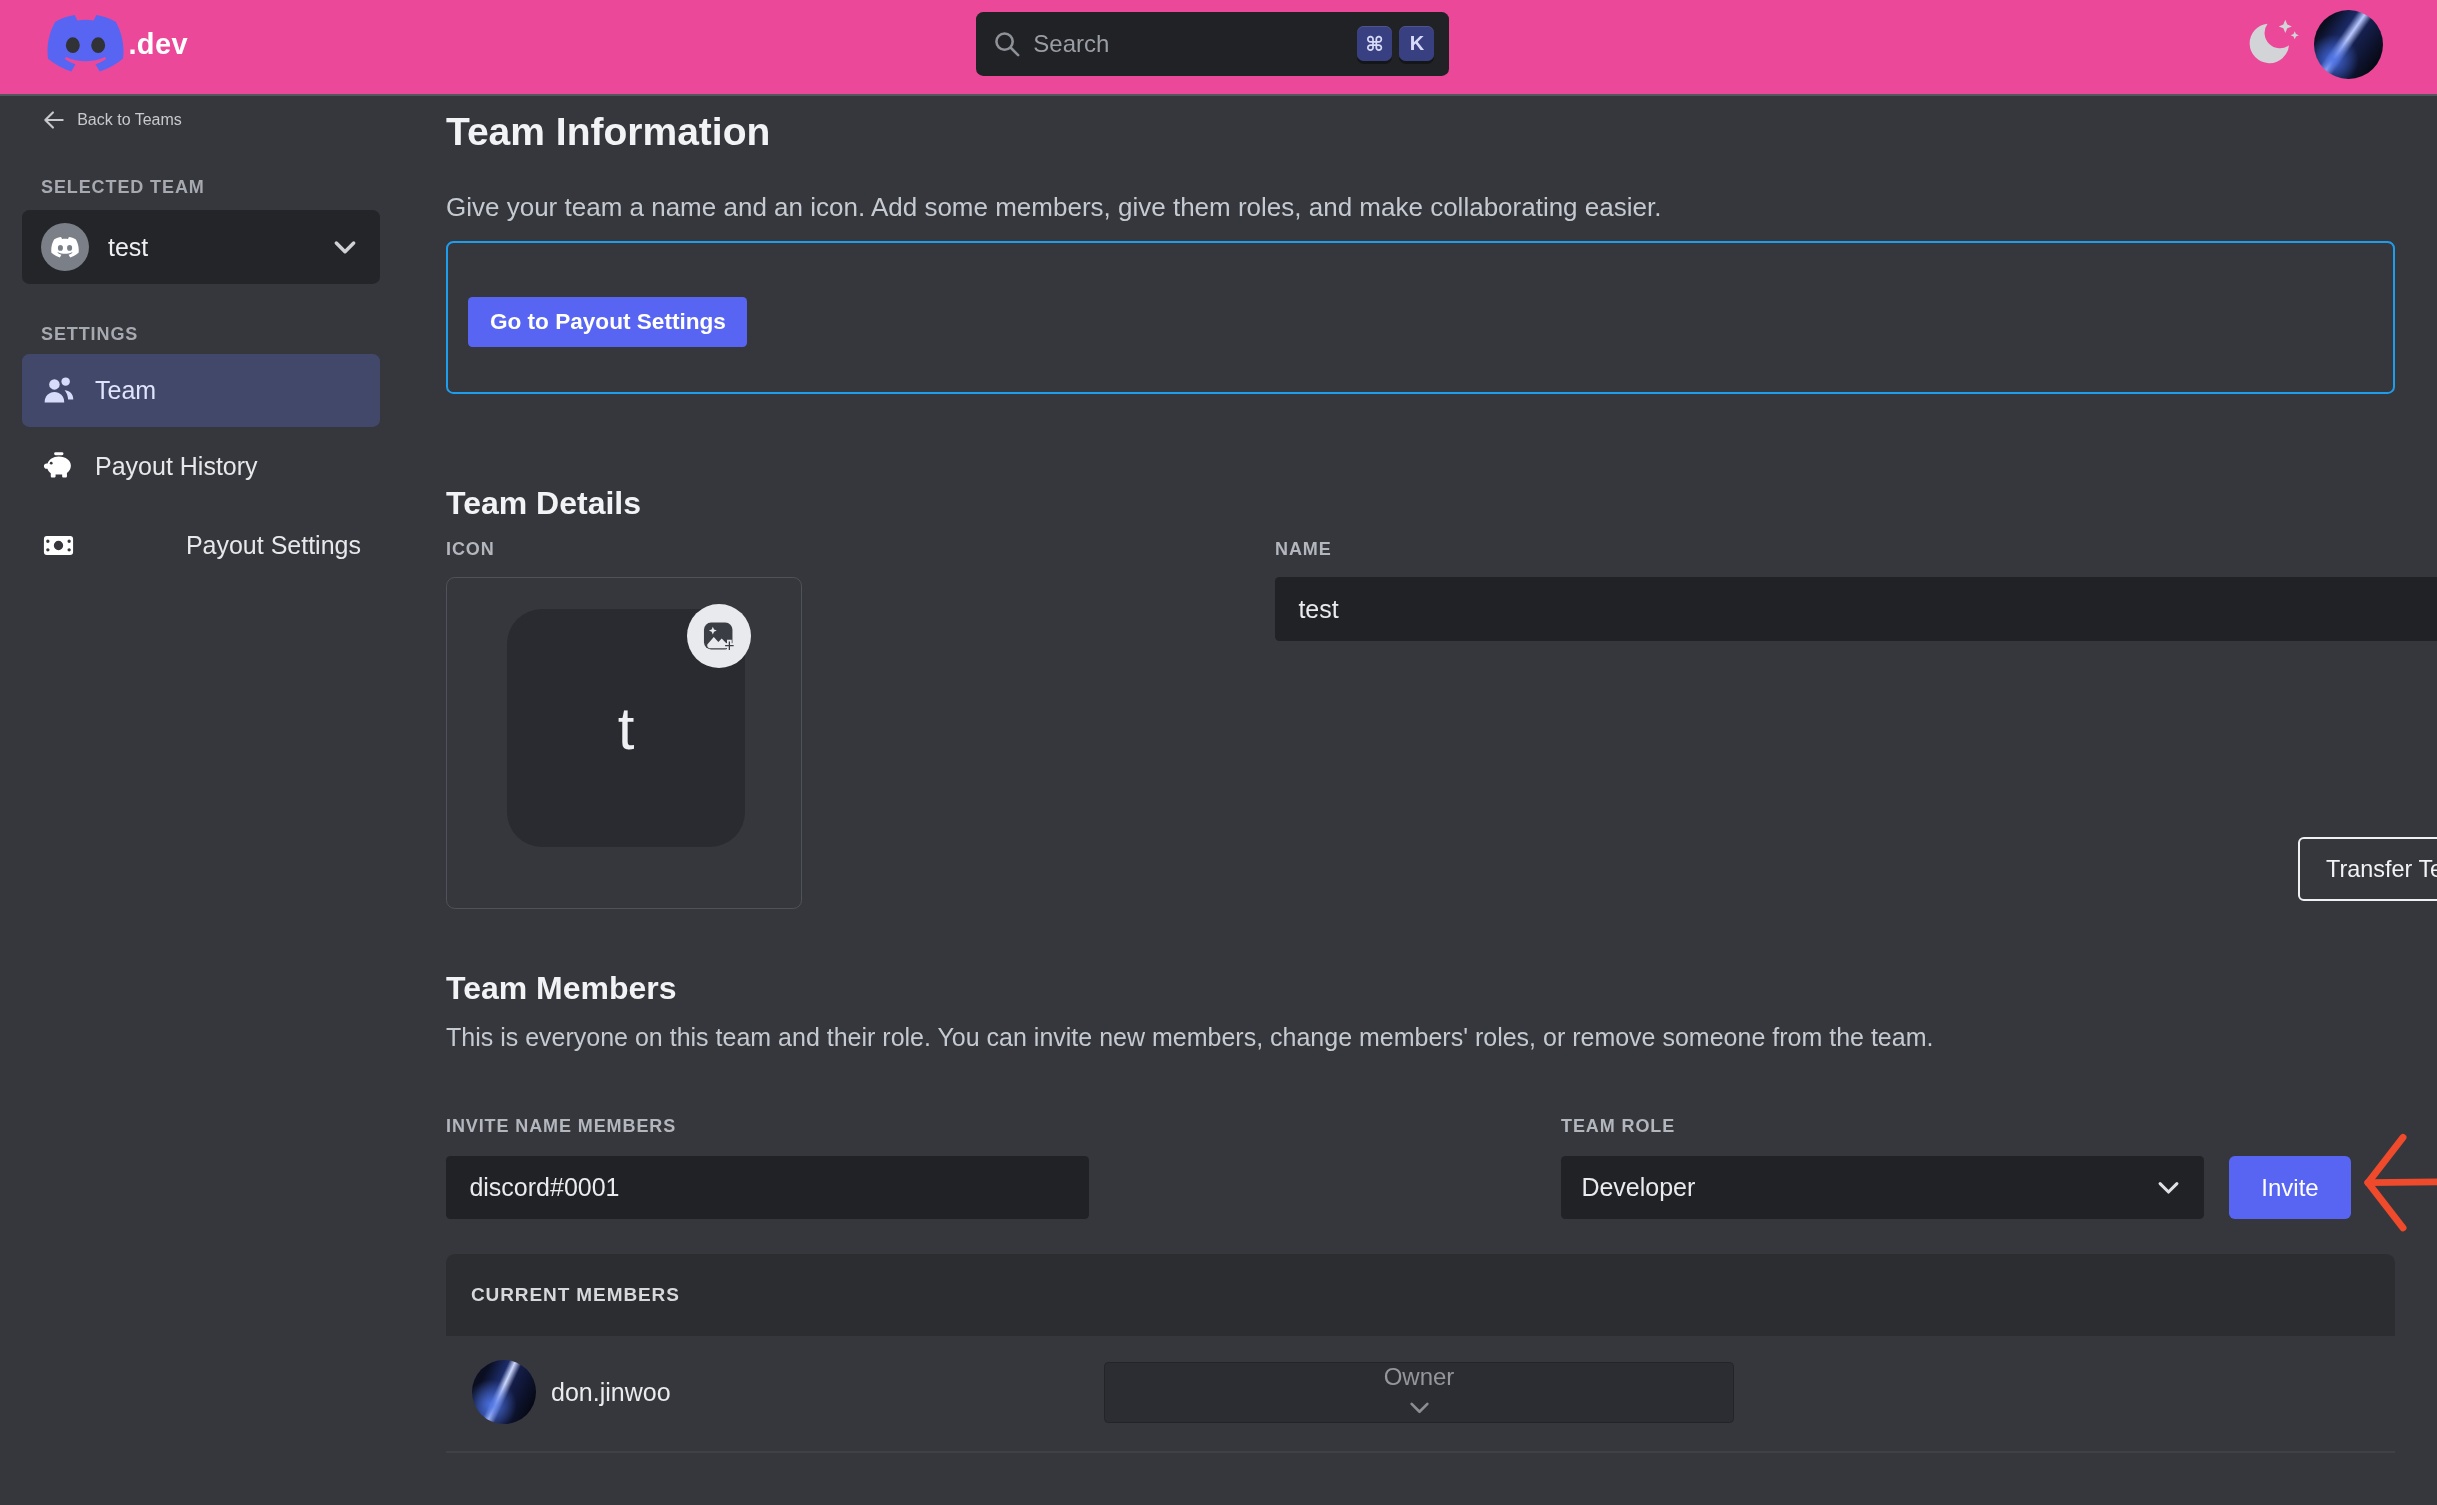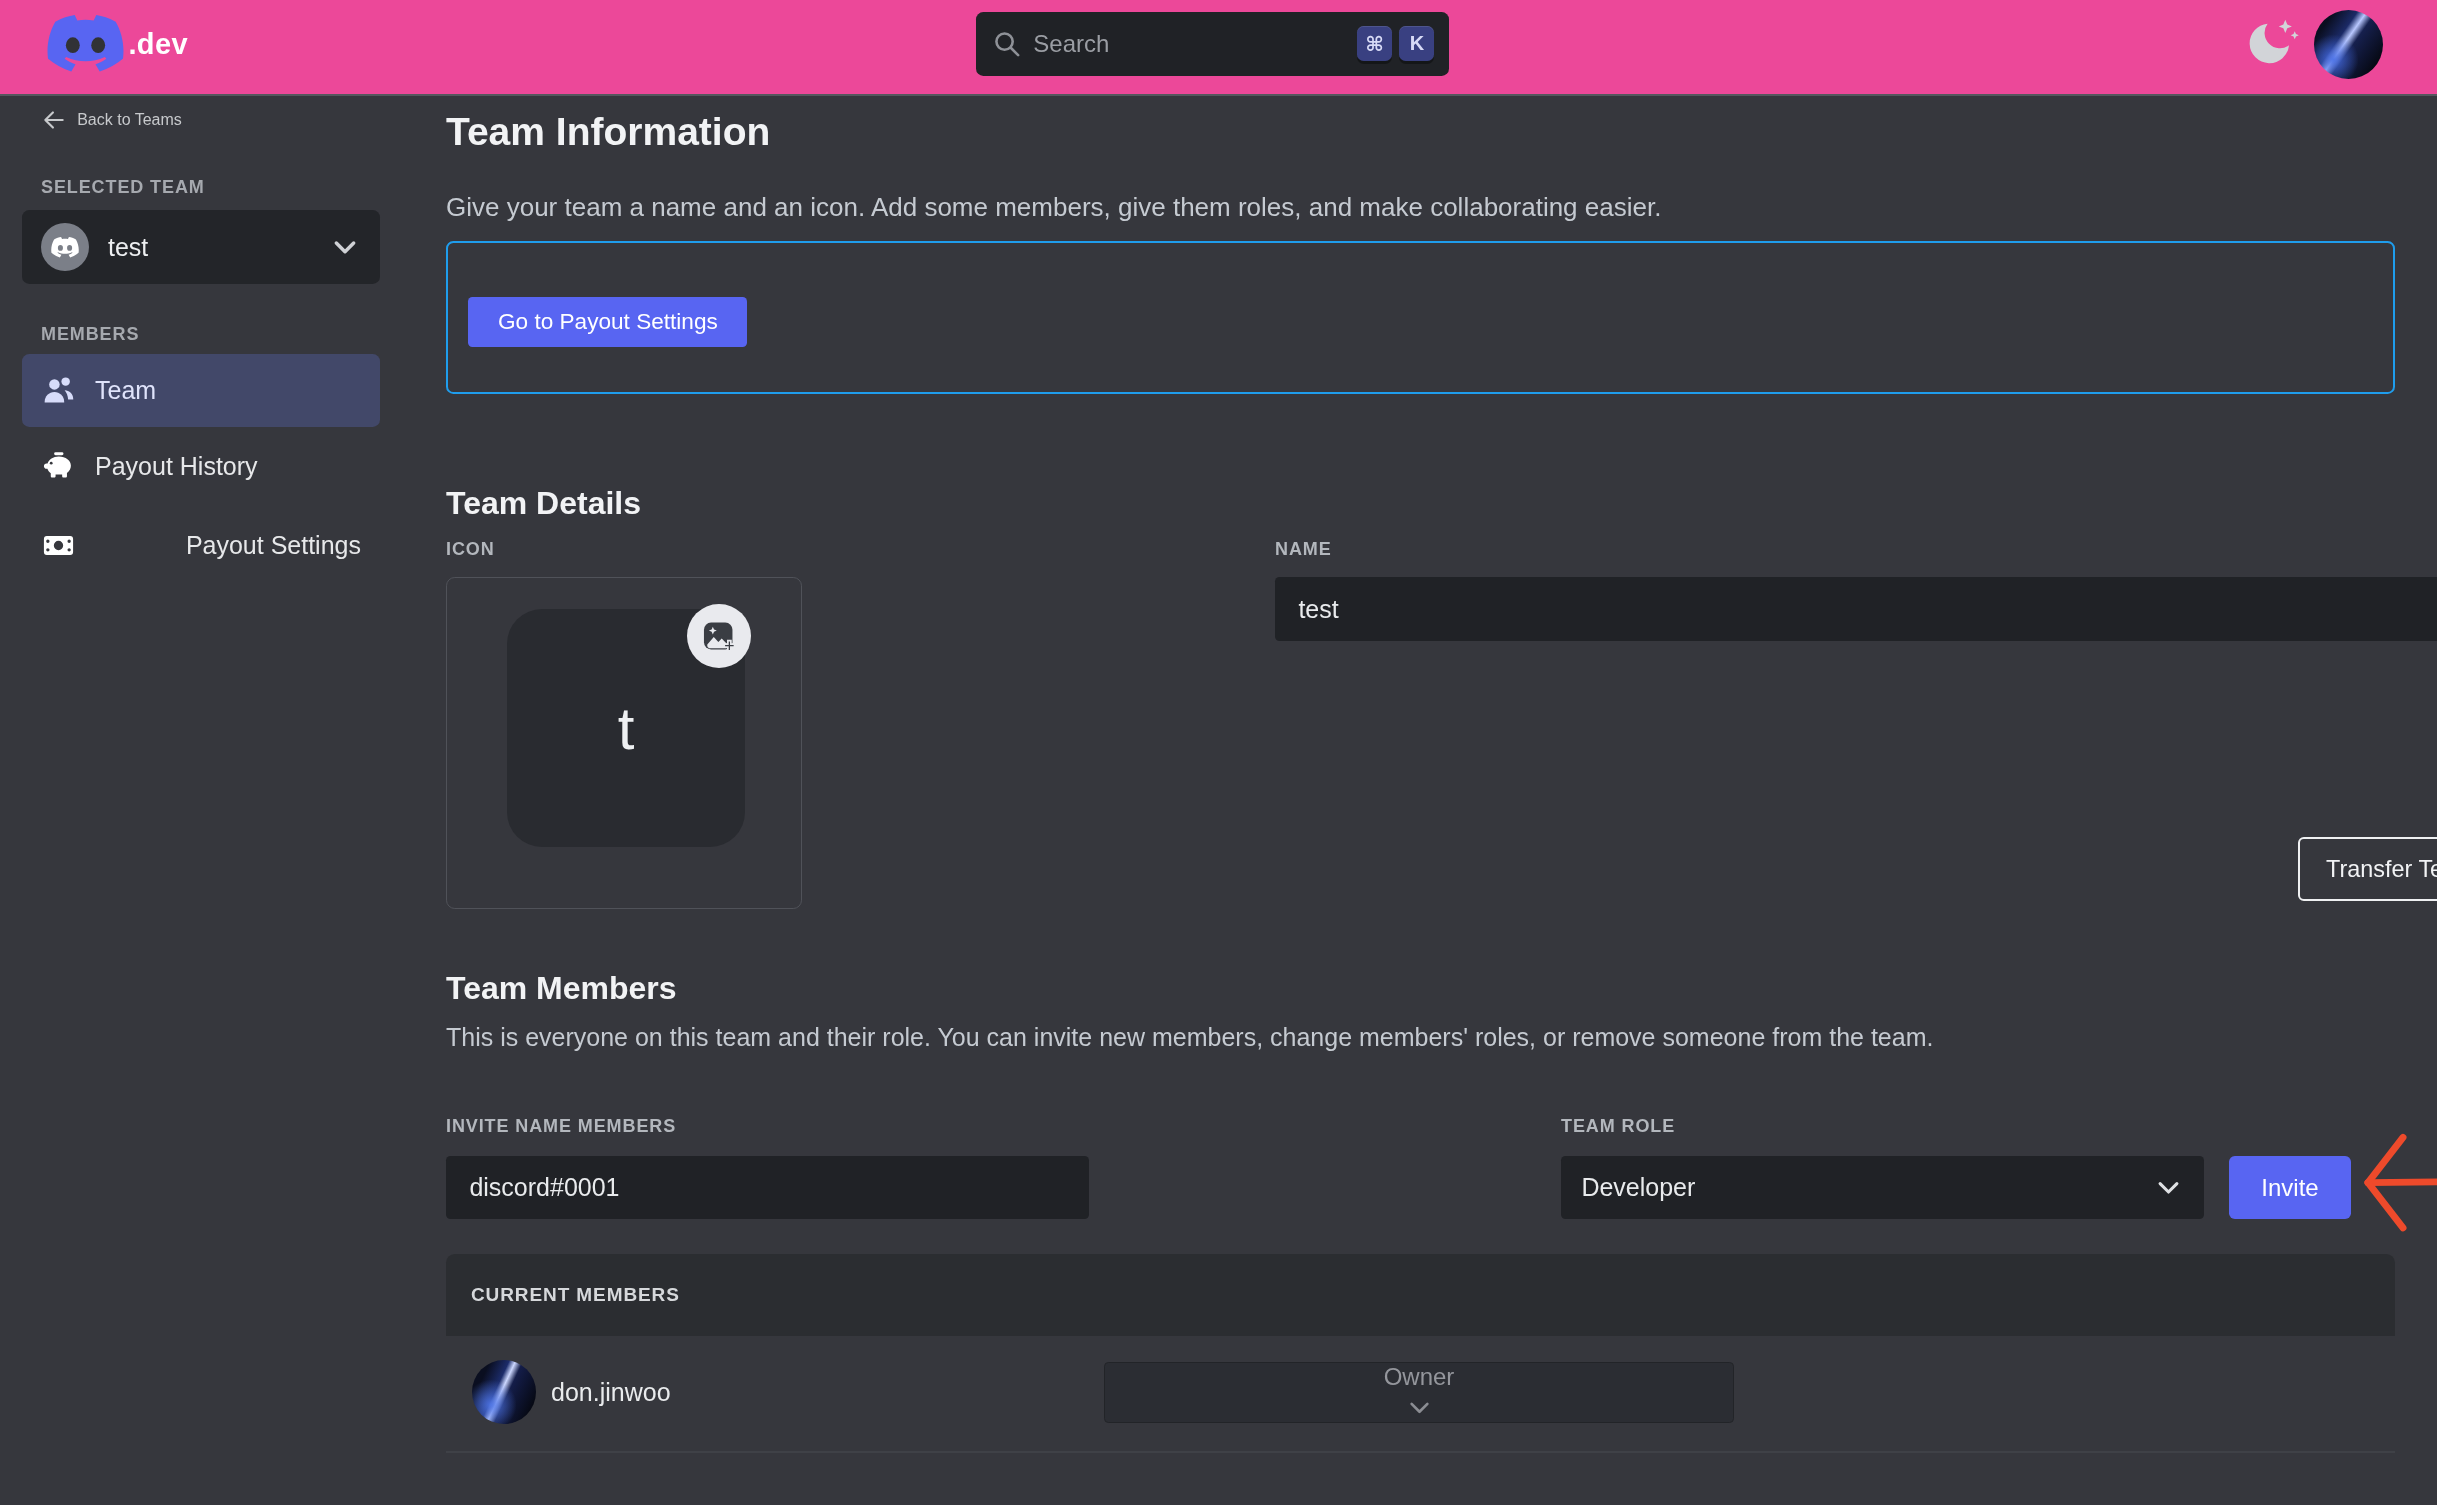--- a/index.html
+++ b/index.html
@@ -69,21 +69,21 @@
   .page-title { position:absolute; left:0; top:22px; font-size:39px; font-weight:800; color:#f2f3f5; }
   .page-subtitle { position:absolute; left:0; top:104px; font-size:26px; color:#c5cad1; }
 
   .banner {
     position:absolute; left:0; top:153px; width:1949px; height:153px;
     border:2.2px solid #1f9ded; border-radius:7.3px; padding:28px 20.4px 0 20.4px;
   }
   .banner-text { font-size:24px; color:#e2e5e9; line-height:31px; }
   .banner-btn {
     margin-top:26px; width:279px; height:50px; border:none; border-radius:4.4px;
-    background:#5865f2; color:#ffffff; font-size:22.6px; font-weight:400; font-family:inherit; cursor:pointer;
+    background:#5865f2; color:#ffffff; font-size:22.6px; font-weight:700; font-family:inherit; cursor:pointer;
     display:flex; align-items:center; justify-content:center;
   }
 
   .section-heading { position:absolute; font-size:32px; font-weight:700; color:#f2f3f5; }
   .field-label { position:absolute; font-size:18px; font-weight:700; letter-spacing:0.9px; color:#b3b7bd; }
 
   .icon-card {
     position:absolute; left:0; top:489px; width:356px; height:332px;
     border:1.5px solid #505259; border-radius:8.8px; cursor:pointer;
   }
@@ -209,21 +209,21 @@
       </svg>
     </span>
     <span class="team-name">test</span>
     <span>
       <svg width="32" height="32" viewBox="0 0 24 24" fill="none" stroke="#cfd1d5" stroke-width="2.6" stroke-linecap="round" stroke-linejoin="round">
         <path d="M5.5 9l6.5 6.5L18.5 9"></path>
       </svg>
     </span>
   </div>
 
-  <div class="side-heading" style="top:324px;">MEMBERS</div>
+  <div class="side-heading" style="top:324px;">SETTINGS</div>
 
   <div class="nav-item active" style="top:354px;">
     <span>
       <svg width="35" height="35" viewBox="0 0 24 24" fill="#d7dcfa">
         <circle cx="9.2" cy="7.8" r="3.6"></circle>
         <path d="M2.5 19.8c0-3.7 3-6.7 6.7-6.7s6.7 3 6.7 6.7v.4H2.5z"></path>
         <circle cx="16.9" cy="5.9" r="2.9"></circle>
         <path d="M16.2 11.9c3.3 0 5.9 2.6 5.9 5.9v.3h-3.5c-.2-2.4-1-4.6-2.4-6.2z"></path>
       </svg>
     </span>

